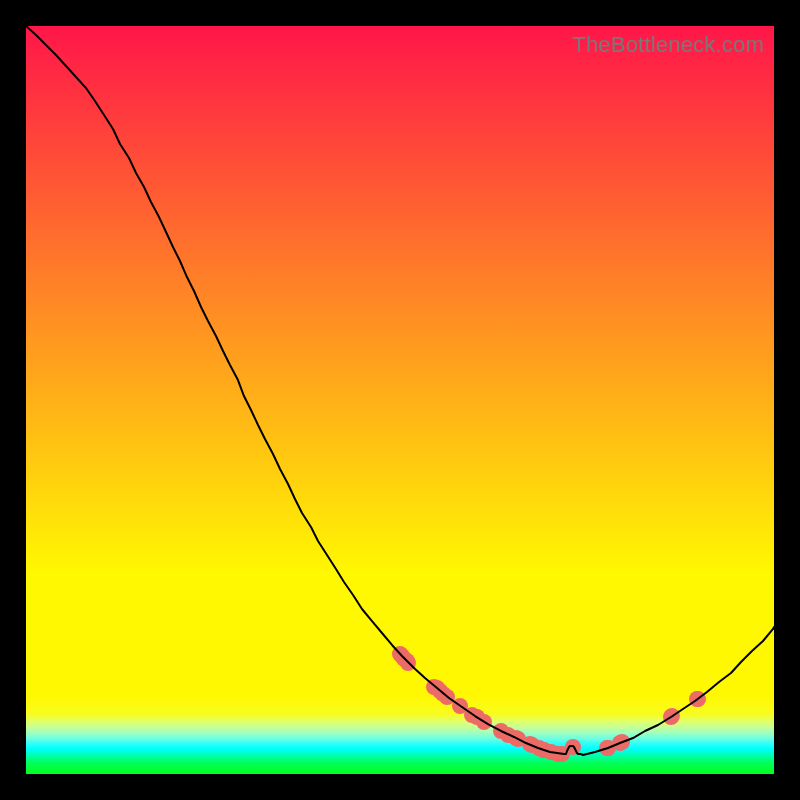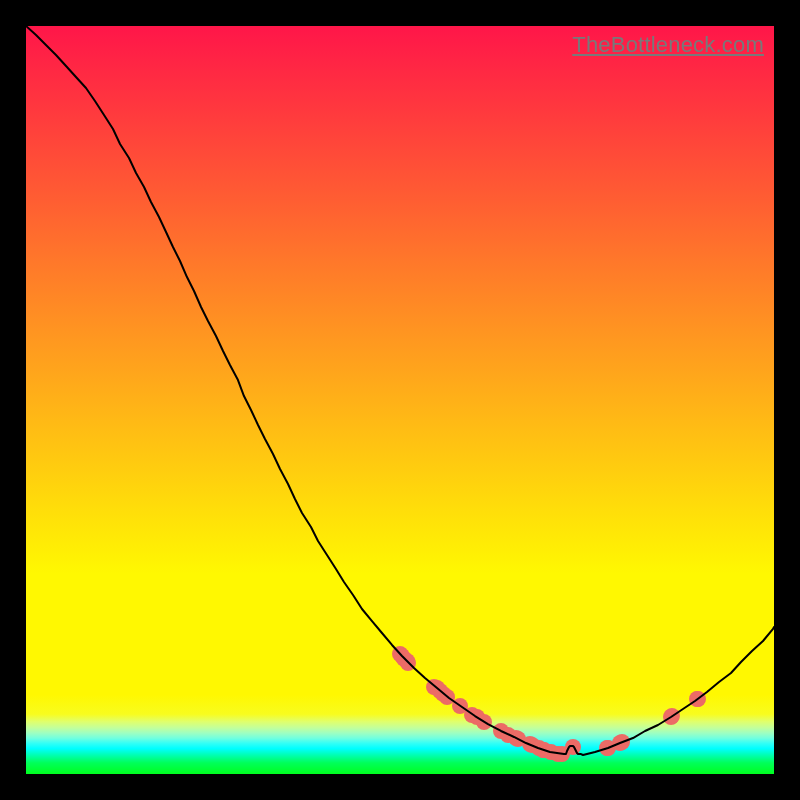--- a/index.html
+++ b/index.html
@@ -19,21 +19,20 @@
     background: #000000;
   }
   .watermark {
     position: absolute;
     top: 6px;
     right: 10px;
     font-family: Arial, Helvetica, sans-serif;
     font-size: 22px;
     color: #78797a;
     letter-spacing: 0.2px;
-    text-decoration: underline;
   }
   svg {
     display: block;
   }
 </style>
 </head>
 <body>
 
 <div class="frame">
   <svg id="chartsvg" width="748" height="748" viewBox="0 0 748 748">

